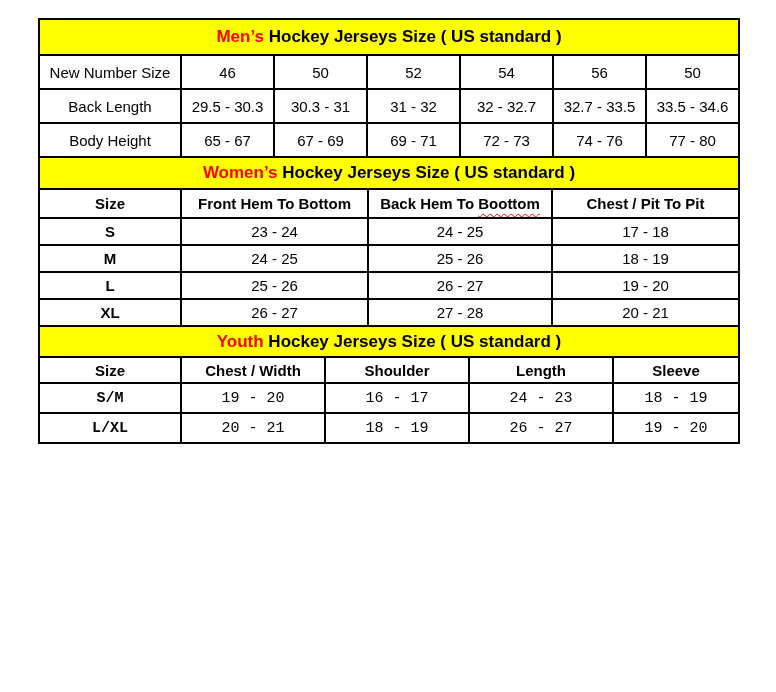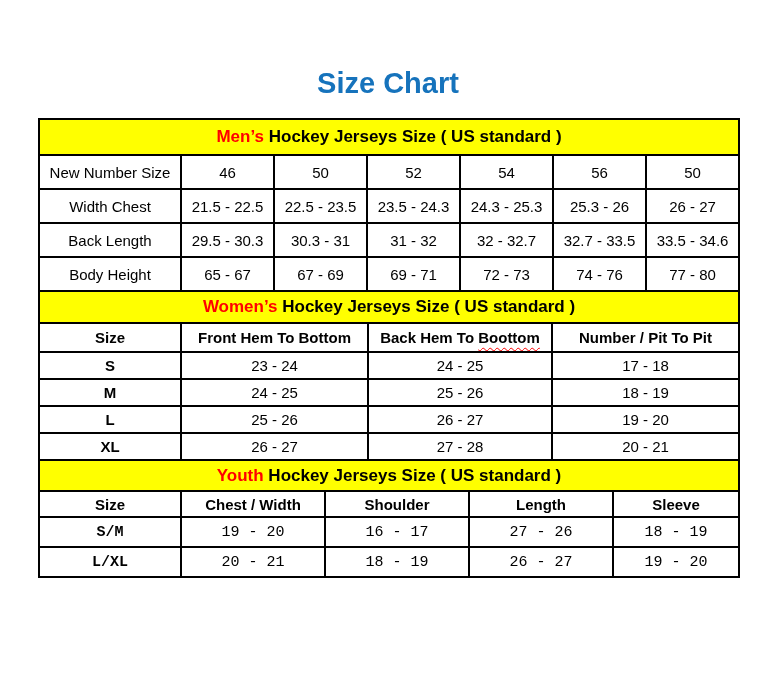--- a/index.html
+++ b/index.html
@@ -77,21 +77,20 @@
     text-decoration-style: wavy;
     text-decoration-color: var(--accent-red);
     text-decoration-thickness: 1px;
     text-underline-offset: 4px;
   }
 </style>
 </head>
 <body>
 
 <div class="page">
-  <h1 class="title">Size Chart</h1>
 
   <div class="tables">
     <table class="size-table mens">
       <colgroup>
         <col style="width:142px">
           <col style="width:93px">
           <col style="width:93px">
         <col style="width:93px">
           <col style="width:93px">
           <col style="width:93px">
@@ -104,29 +103,20 @@
         </thead>
         <tbody>
           <tr>
             <td class="row-label">New Number Size</td>
             <td>46</td>
             <td>50</td>
             <td>52</td>
             <td>54</td>
             <td>56</td>
             <td>50</td>
-          </tr>
-          <tr>
-            <td class="row-label">Width Chest</td>
-            <td>21.5 - 22.5</td>
-            <td>22.5 - 23.5</td>
-            <td>23.5 - 24.3</td>
-            <td>24.3 - 25.3</td>
-            <td>25.3 - 26</td>
-            <td>26 - 27</td>
           </tr>
           <tr>
             <td class="row-label">Back Length</td>
             <td>29.5 - 30.3</td>
             <td>30.3 - 31</td>
             <td>31 - 32</td>
             <td>32 - 32.7</td>
             <td>32.7 - 33.5</td>
             <td>33.5 - 34.6</td>
           </tr>
@@ -150,21 +140,21 @@
           <col style="width:187px">
       </colgroup>
     <thead>
           <tr>
             <th colspan="4" class="banner"><span class="banner-red">Women’s</span><span> Hockey Jerseys Size ( US standard )</span></th>
           </tr>
           <tr class="col-head">
             <th>Size</th>
             <th>Front Hem To Bottom</th>
             <th>Back Hem To <span class="squiggle">Boottom</span></th>
-            <th>Number / Pit To Pit</th>
+            <th>Chest / Pit To Pit</th>
           </tr>
         </thead>
         <tbody>
           <tr>
             <td class="row-label">S</td>
             <td>23 - 24</td>
             <td>24 - 25</td>
             <td>17 - 18</td>
           </tr>
           <tr>
@@ -206,21 +196,21 @@
             <th>Shoulder</th>
             <th>Length</th>
             <th>Sleeve</th>
           </tr>
         </thead>
         <tbody>
           <tr>
             <td class="row-label">S/M</td>
             <td>19 - 20</td>
             <td>16 - 17</td>
-            <td>27 - 26</td>
+            <td>24 - 23</td>
             <td>18 - 19</td>
           </tr>
           <tr>
             <td class="row-label">L/XL</td>
             <td>20 - 21</td>
             <td>18 - 19</td>
             <td>26 - 27</td>
             <td>19 - 20</td>
           </tr>
         </tbody>

